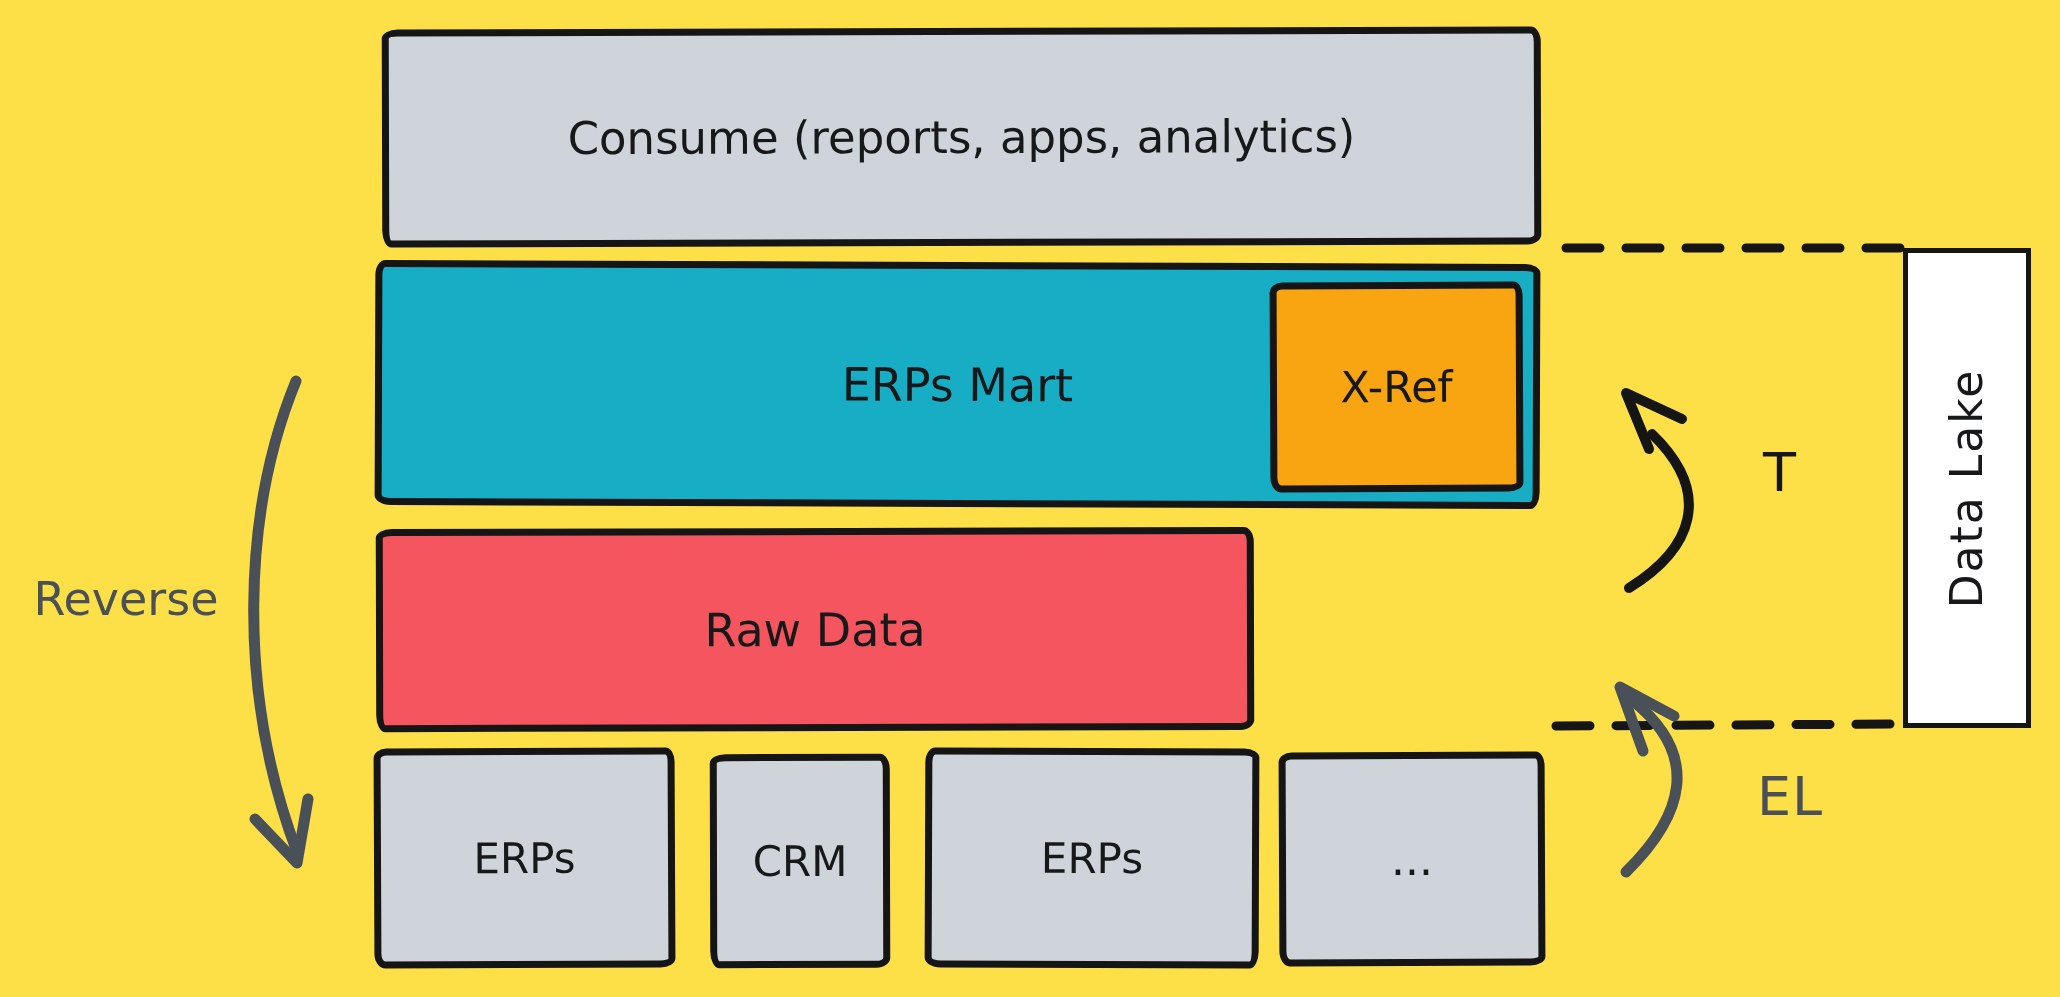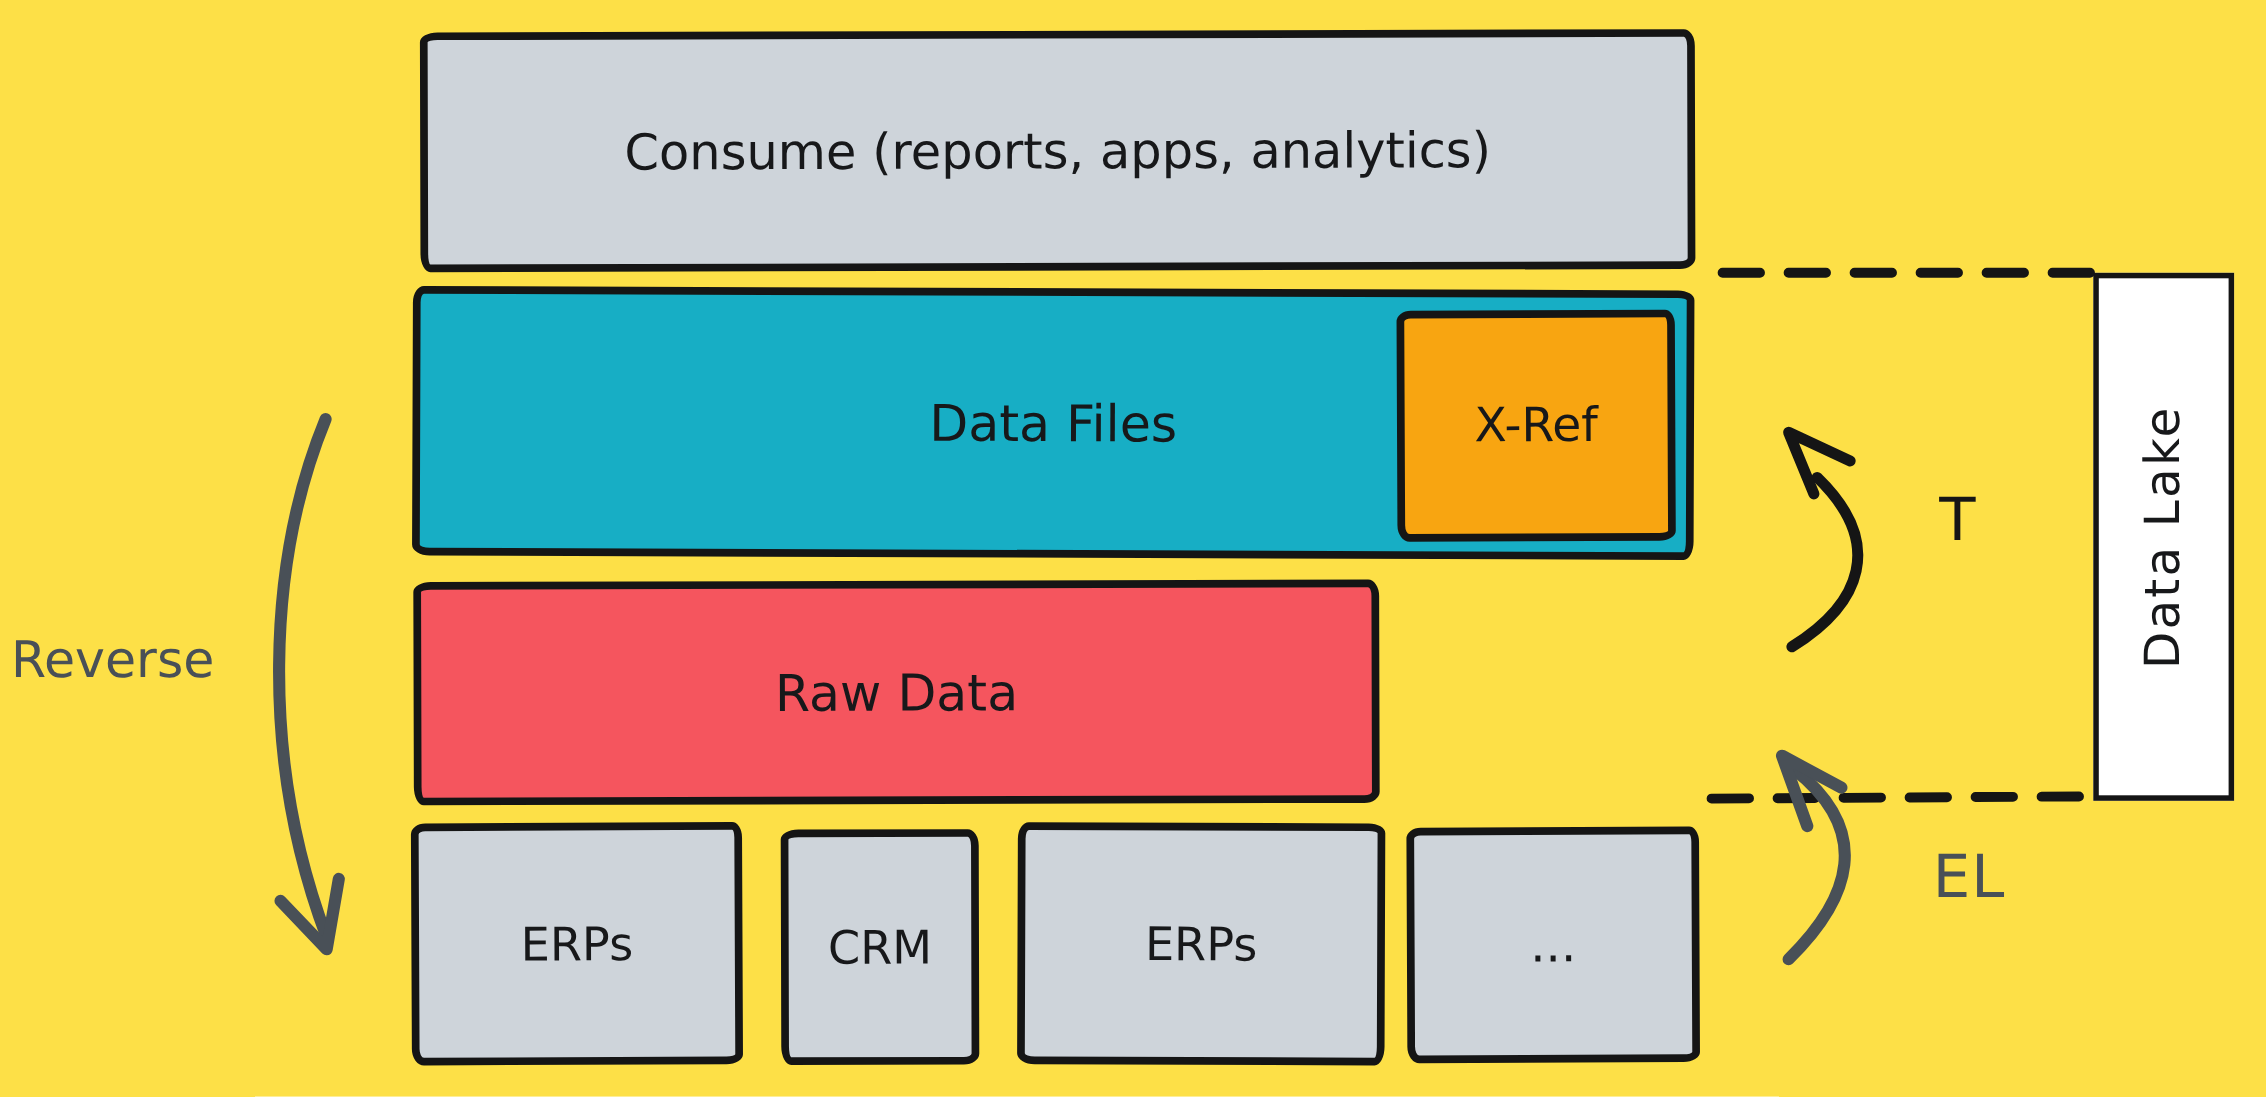--- a/index.html
+++ b/index.html
@@ -38,37 +38,37 @@
   #datalake{left:1903px;top:248px; width:128px;  height:480px; background:#ffffff; border-width:5px;}
   #datalake .vtext{
     transform:rotate(-90deg);
     white-space:nowrap;
     font-size:44px;
     letter-spacing:2px;
     color:#17181a;
   }
 
   .annot{position:absolute; color:#495057;}
-  #reverse-etl{left:10px; top:572px; width:232px; font-size:46px; line-height:54px;}
+  #reverse-etl{left:10px; top:572px; width:232px; text-align:center; font-size:46px; line-height:54px;}
   #t-label {left:1763px; top:441px; font-size:54px; color:#161616;}
   #el-label{left:1757px; top:765px; font-size:54px; letter-spacing:1px;}
 
   #overlay{position:absolute; left:0; top:0; pointer-events:none;}
 </style>
 </head>
 <body>
 
 <div id="canvas">
 
   <div class="box sk1" id="consume">
     <span>Consume (reports, apps, analytics)</span>
   </div>
 
   <div class="box sk2" id="datamart">
-    <span>Data Files</span>
+    <span>ERPs Mart</span>
   </div>
 
   <div class="box sk3" id="xref">
     <span>X-Ref</span>
   </div>
 
   <div class="box sk1" id="rawdata">
     <span>Raw Data</span>
   </div>
 

